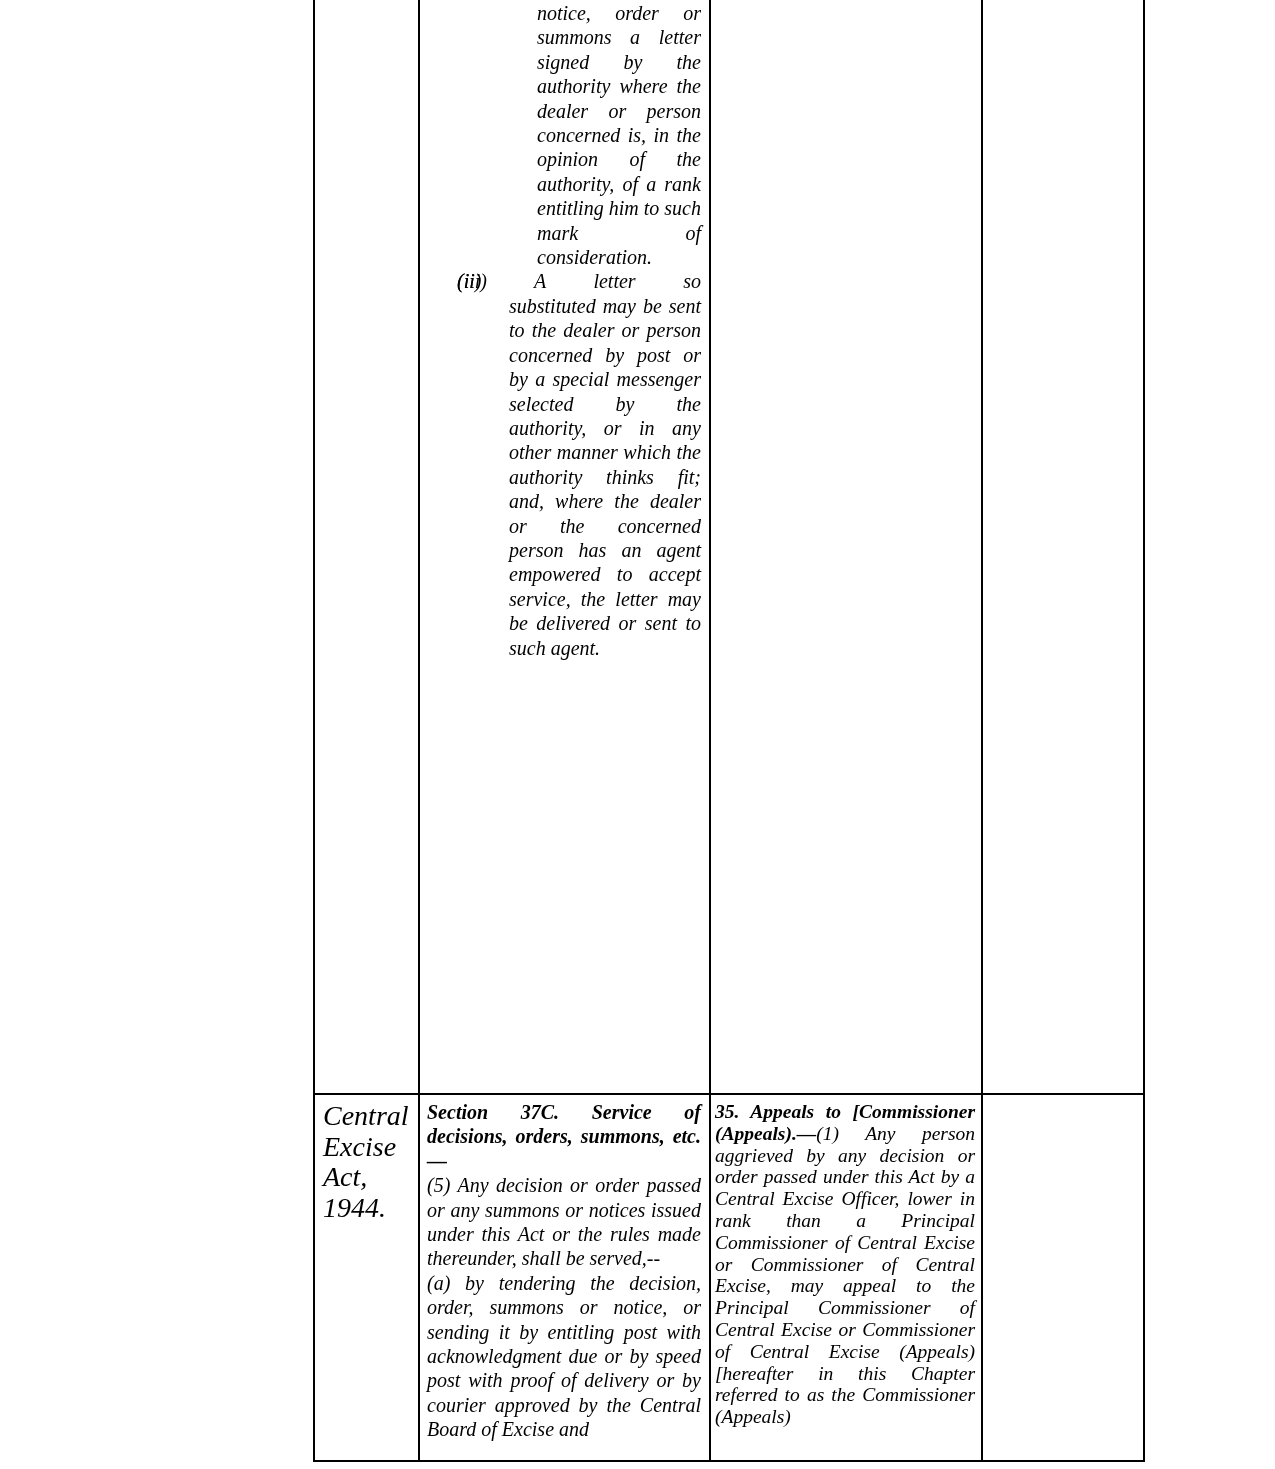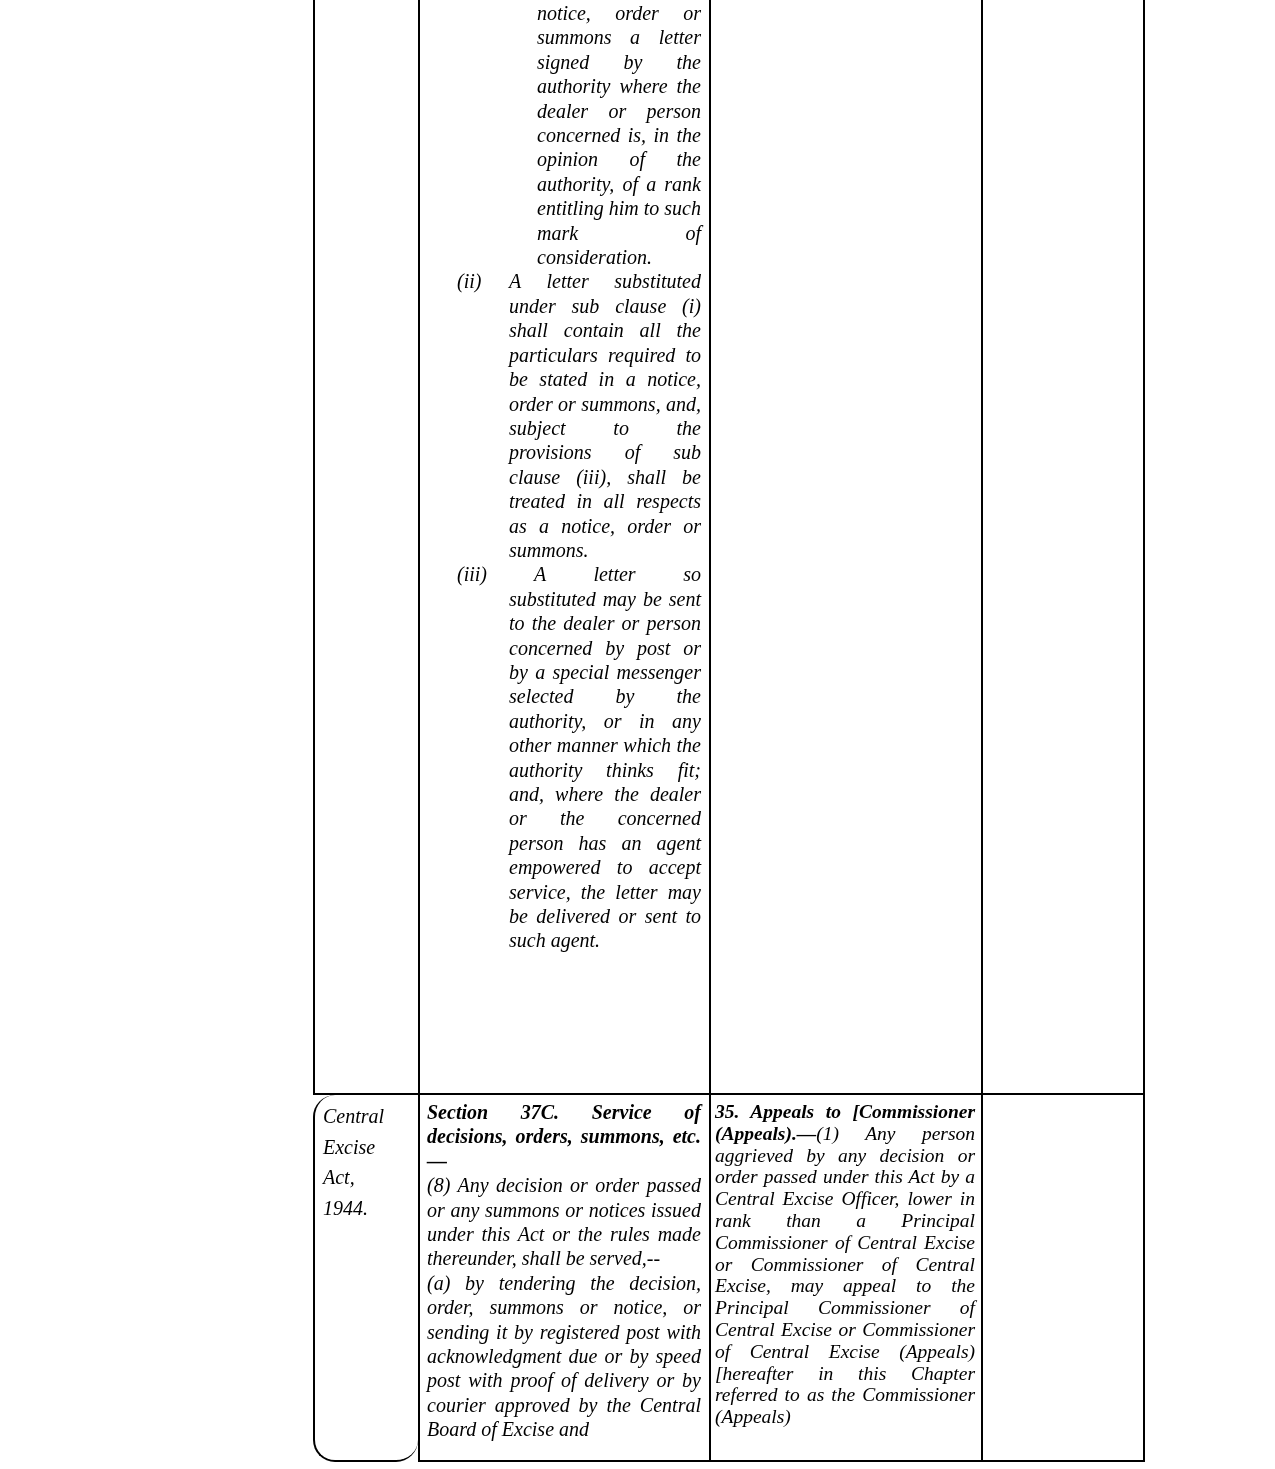--- a/index.html
+++ b/index.html
@@ -38,23 +38,22 @@
   }
   .r1c2 p{margin:0;}
   .cont-para{margin-left:117px !important;}
   .clause-item{position:relative;padding-left:89px;}
   .clause-label{position:absolute;left:37px;top:0;}
   .clause-item.indent-first .clause-text{text-indent:25px;}
 
   
   .r2c1{
     padding:6px 19px 0 8px;
-    font-size:20px;
+    font-size:28px;
     line-height:30.5px;
-    border-radius:22px;
   }
   .r2c1 p{margin:0;}
   .r2c2{
     padding:5px 8px 8px 7px;
     font-size:20px;
     line-height:24.4px;
     text-align:justify;
   }
   .r2c2 p{margin:0;}
   .r2c3{
@@ -71,39 +70,38 @@
 
 <div class="canvas">
   <div class="doc-table">
 
     <div class="cell"></div>
 
     <div class="cell r1c2">
       <p class="cont-para">notice, order or summons a letter signed by the authority where the dealer or person concerned is, in the opinion of the authority, of a rank entitling him to such mark of consideration.</p>
       <div class="clause-item">
         <span class="clause-label">(ii)</span>
-        <p class="clause-text">A letter substituted under sub clause (i) shall contain all the particulars required to be stated in a notice, order or summons, and, subject to the provisions of sub clause (iii), shall be treated in all respects as a notice, order or summons.</p>
       </div>
       <div class="clause-item indent-first">
         <span class="clause-label">(iii)</span>
         <p class="clause-text">A letter so substituted may be sent to the dealer or person concerned by post or by a special messenger selected by the authority, or in any other manner which the authority thinks fit; and, where the dealer or the concerned person has an agent empowered to accept service, the letter may be delivered or sent to such agent.</p>
       </div>
     </div>
 
     <div class="cell"></div>
     <div class="cell last-col"></div>
 
     <div class="cell r2c1">
       <p>Central Excise Act, 1944.</p>
     </div>
 
     <div class="cell r2c2">
       <p class="bold-head">Section 37C. Service of decisions, orders, summons, etc. —</p>
-      <p>(8) Any decision or order passed or any summons or notices issued under this Act or the rules made thereunder, shall be served,--</p>
-      <p>(a) by tendering the decision, order, summons or notice, or sending it by registered post with acknowledgment due or by speed post with proof of delivery or by courier approved by the Central Board of Excise and</p>
+      <p>(5) Any decision or order passed or any summons or notices issued under this Act or the rules made thereunder, shall be served,--</p>
+      <p>(a) by tendering the decision, order, summons or notice, or sending it by entitling post with acknowledgment due or by speed post with proof of delivery or by courier approved by the Central Board of Excise and</p>
     </div>
 
     <div class="cell r2c3">
       <p><span class="bold-head">35. Appeals to [Commissioner (Appeals).—</span><span>(1) Any person aggrieved by any decision or order passed under this Act by a Central Excise Officer, lower in rank than a Principal Commissioner of Central Excise or Commissioner of Central Excise, may appeal to the Principal Commissioner of Central Excise or Commissioner of Central Excise (Appeals) [hereafter in this Chapter referred to as the Commissioner (Appeals)</span></p>
     </div>
 
     <div class="cell last-col"></div>
 
   </div>
 </div>

